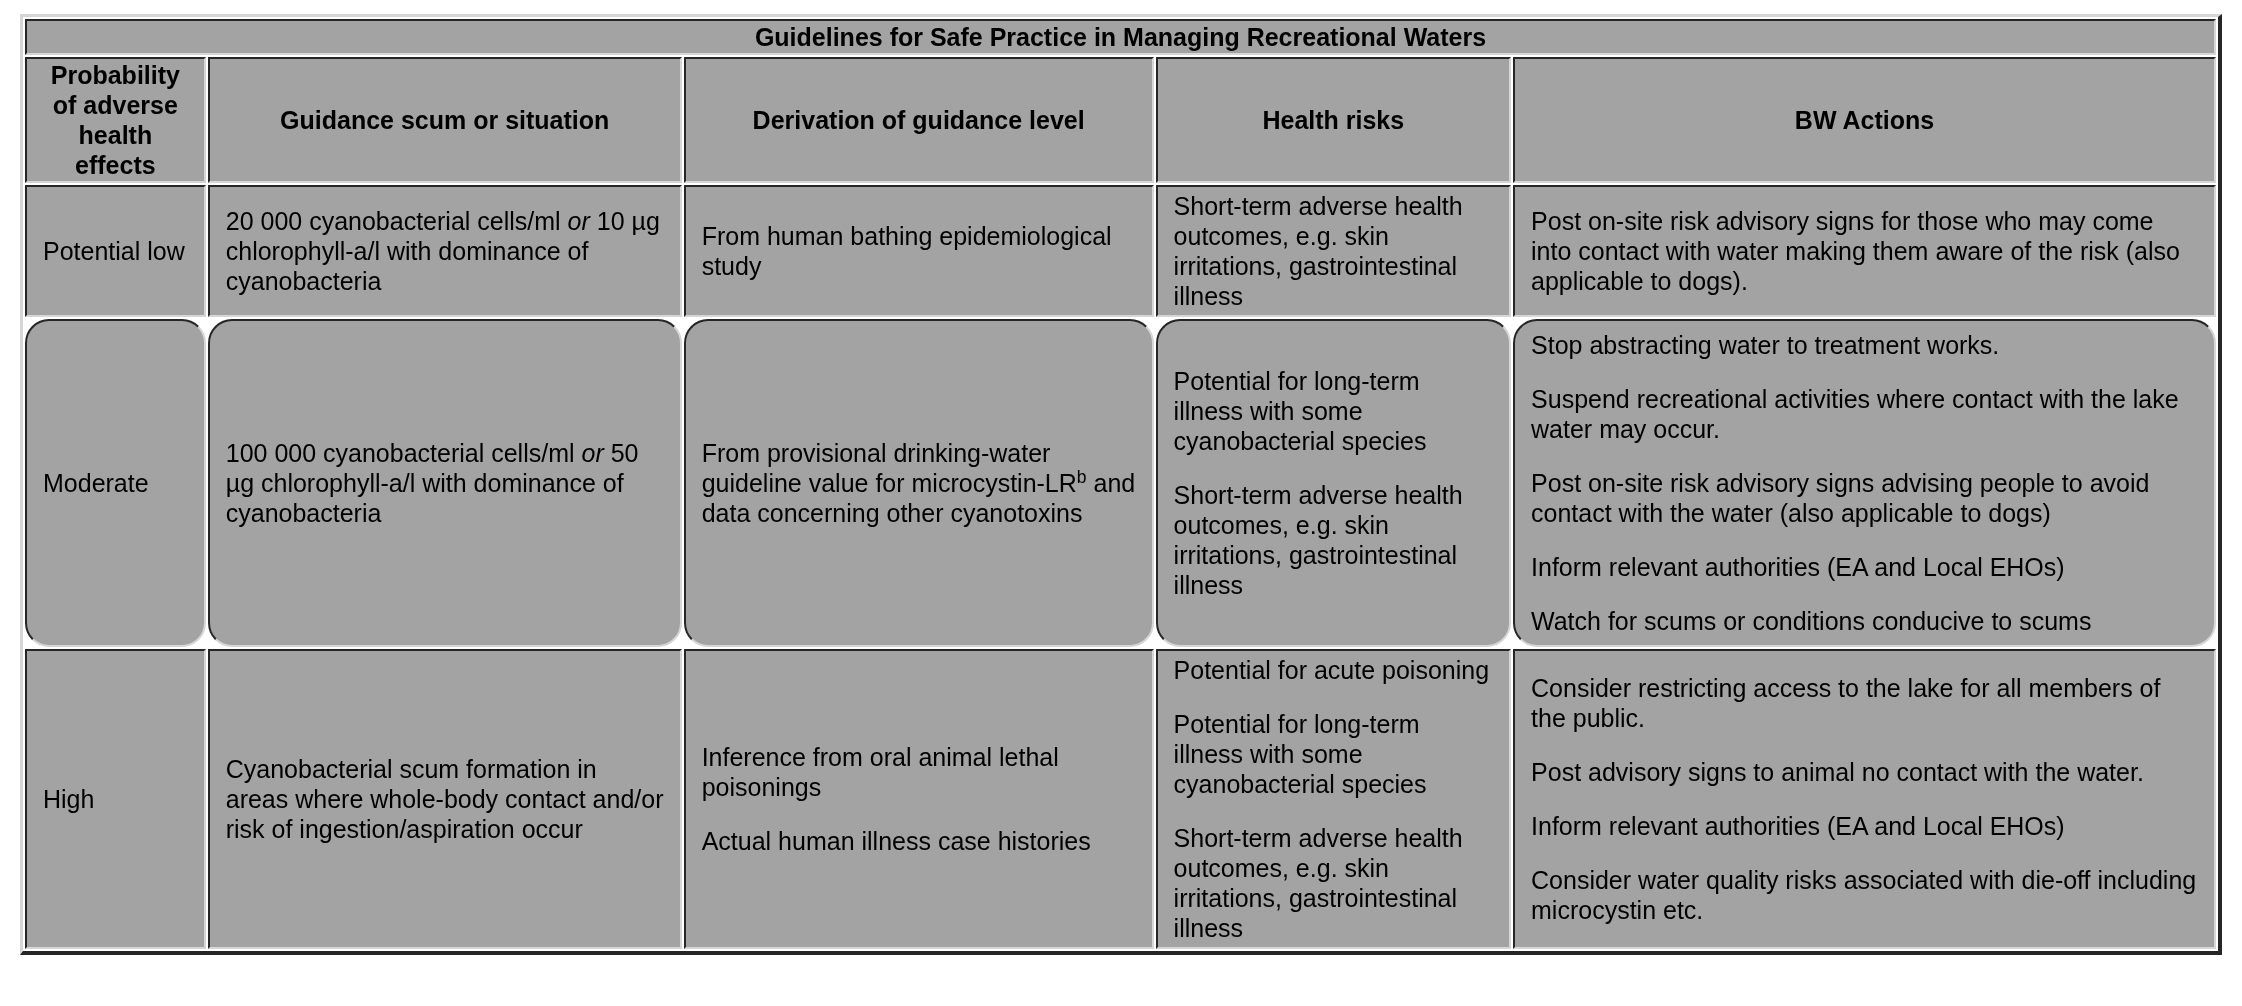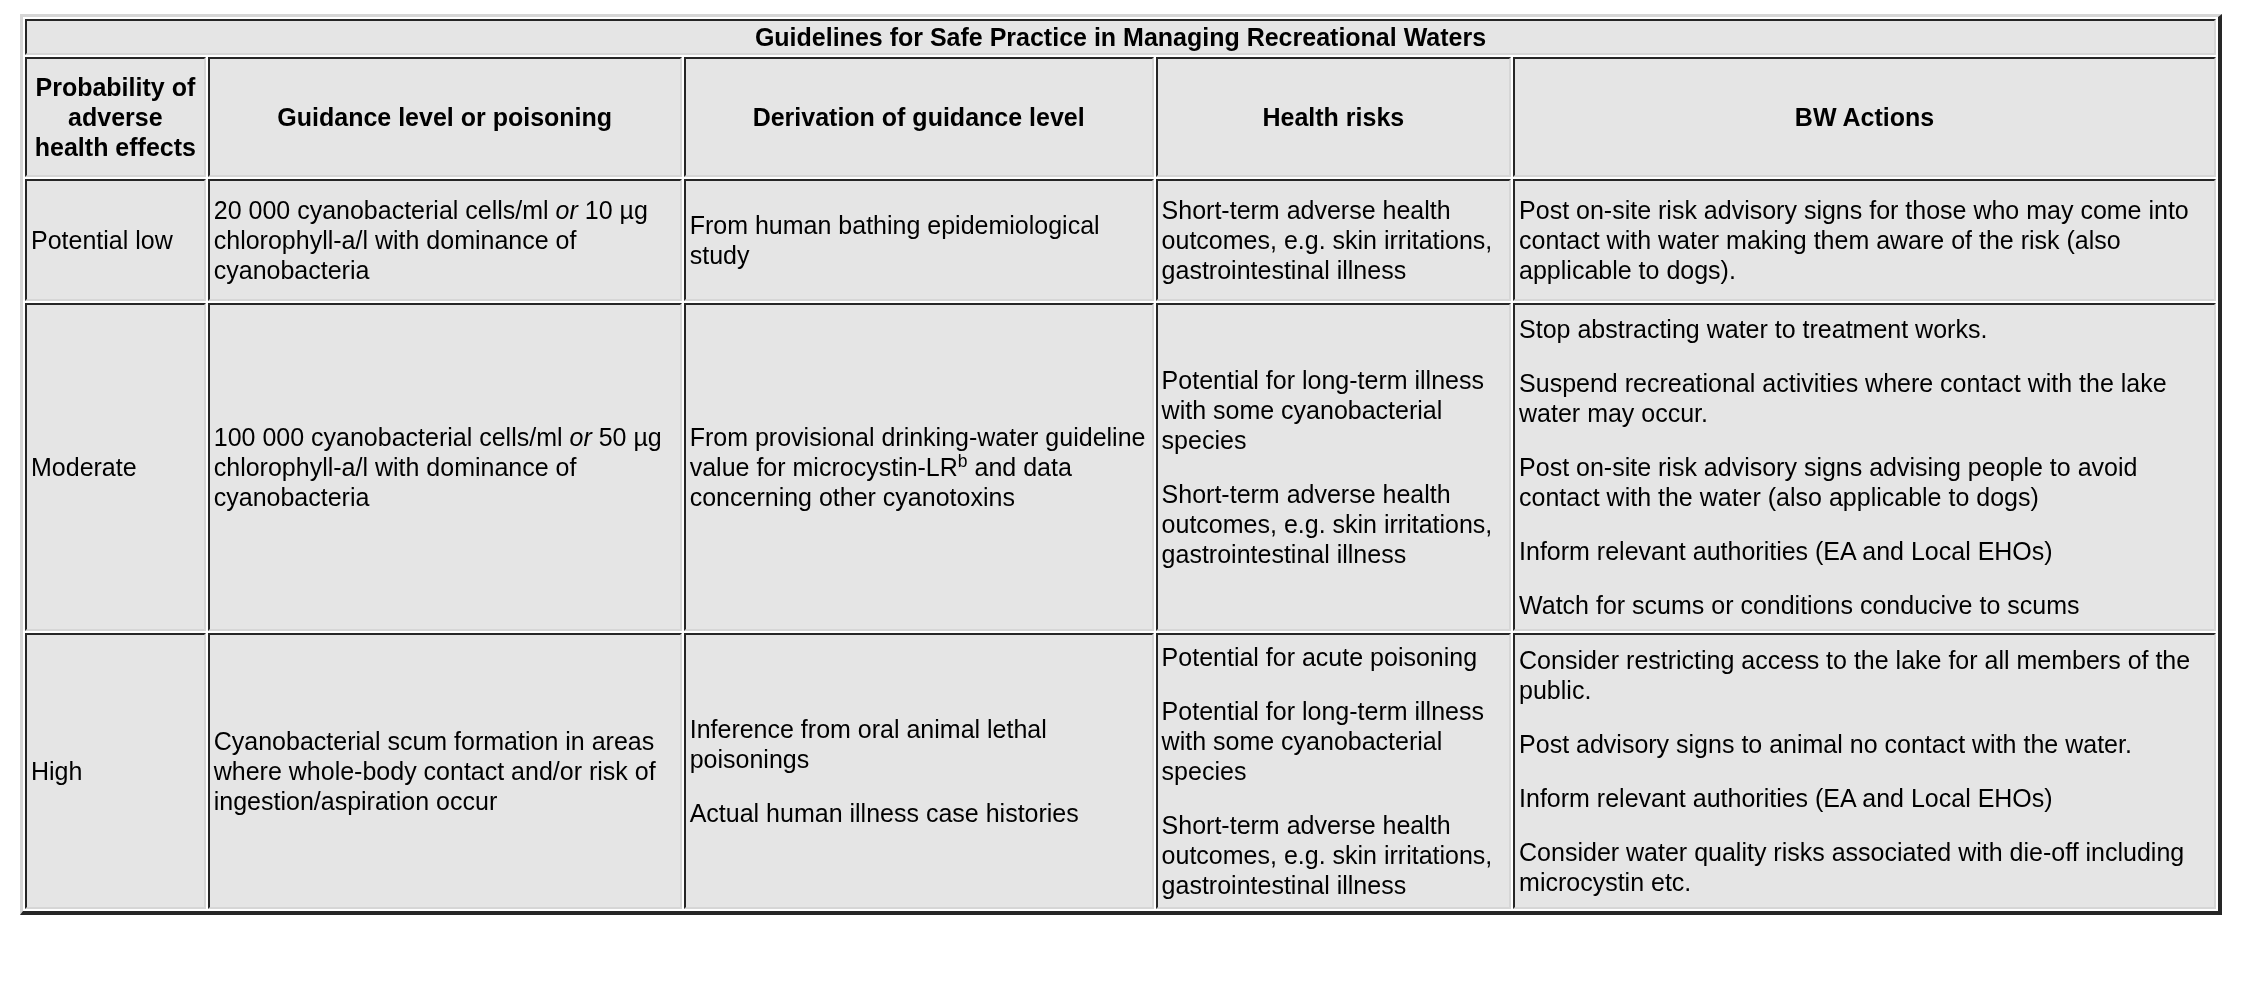--- a/index.html
+++ b/index.html
@@ -33,38 +33,38 @@
   col.c1 { width: 472px; }
   col.c2 { width: 468px; }
   col.c3 { width: 354px; }
   col.c4 { width: 700px; }
   td, th {
     
     border-top: 2px solid #262626;
     border-left: 2px solid #262626;
     border-bottom: 2px solid #d6d6d6;
     border-right: 2px solid #d6d6d6;
-    padding: 1px 4px;
+    padding: 1px 16px;
     vertical-align: middle;
     line-height: 1.2;
     overflow-wrap: break-word;
     box-sizing: border-box;
-    background: #e5e5e5;
+    background: #a3a3a3;
   }
   tr.title-row td {
     height: 34px;
     text-align: center;
     font-weight: bold;
   }
   tr.header-row th {
     height: 120px;
     font-weight: bold;
   }
   tbody tr:nth-child(1) td { height: 122px; }
-  tbody tr:nth-child(2) td { height: 328px; }
+  tbody tr:nth-child(2) td { height: 328px; border-radius: 24px; }
   tbody tr:nth-child(3) td { height: 276px; }
   td p {
     margin: 24px 0;
   }
   td p:first-child { margin-top: 3px; }
   td p:last-child { margin-bottom: 3px; }
   td p i { font-style: italic; }
   td p sup {
     font-size: 0.7em;
     vertical-align: super;
@@ -82,21 +82,21 @@
         <col class="c2">
         <col class="c3">
         <col class="c4">
     </colgroup>
     <thead>
       <tr class="title-row">
         <td colspan="5">Guidelines for Safe Practice in Managing Recreational Waters</td>
       </tr>
       <tr class="header-row">
         <th>Probability of adverse health effects</th>
-        <th>Guidance level or poisoning</th>
+        <th>Guidance scum or situation</th>
         <th>Derivation of guidance level</th>
         <th>Health risks</th>
         <th>BW Actions</th>
       </tr>
     </thead>
     <tbody>
         <tr>
           <td>
             <p><span>Potential low</span></p>
           </td>

